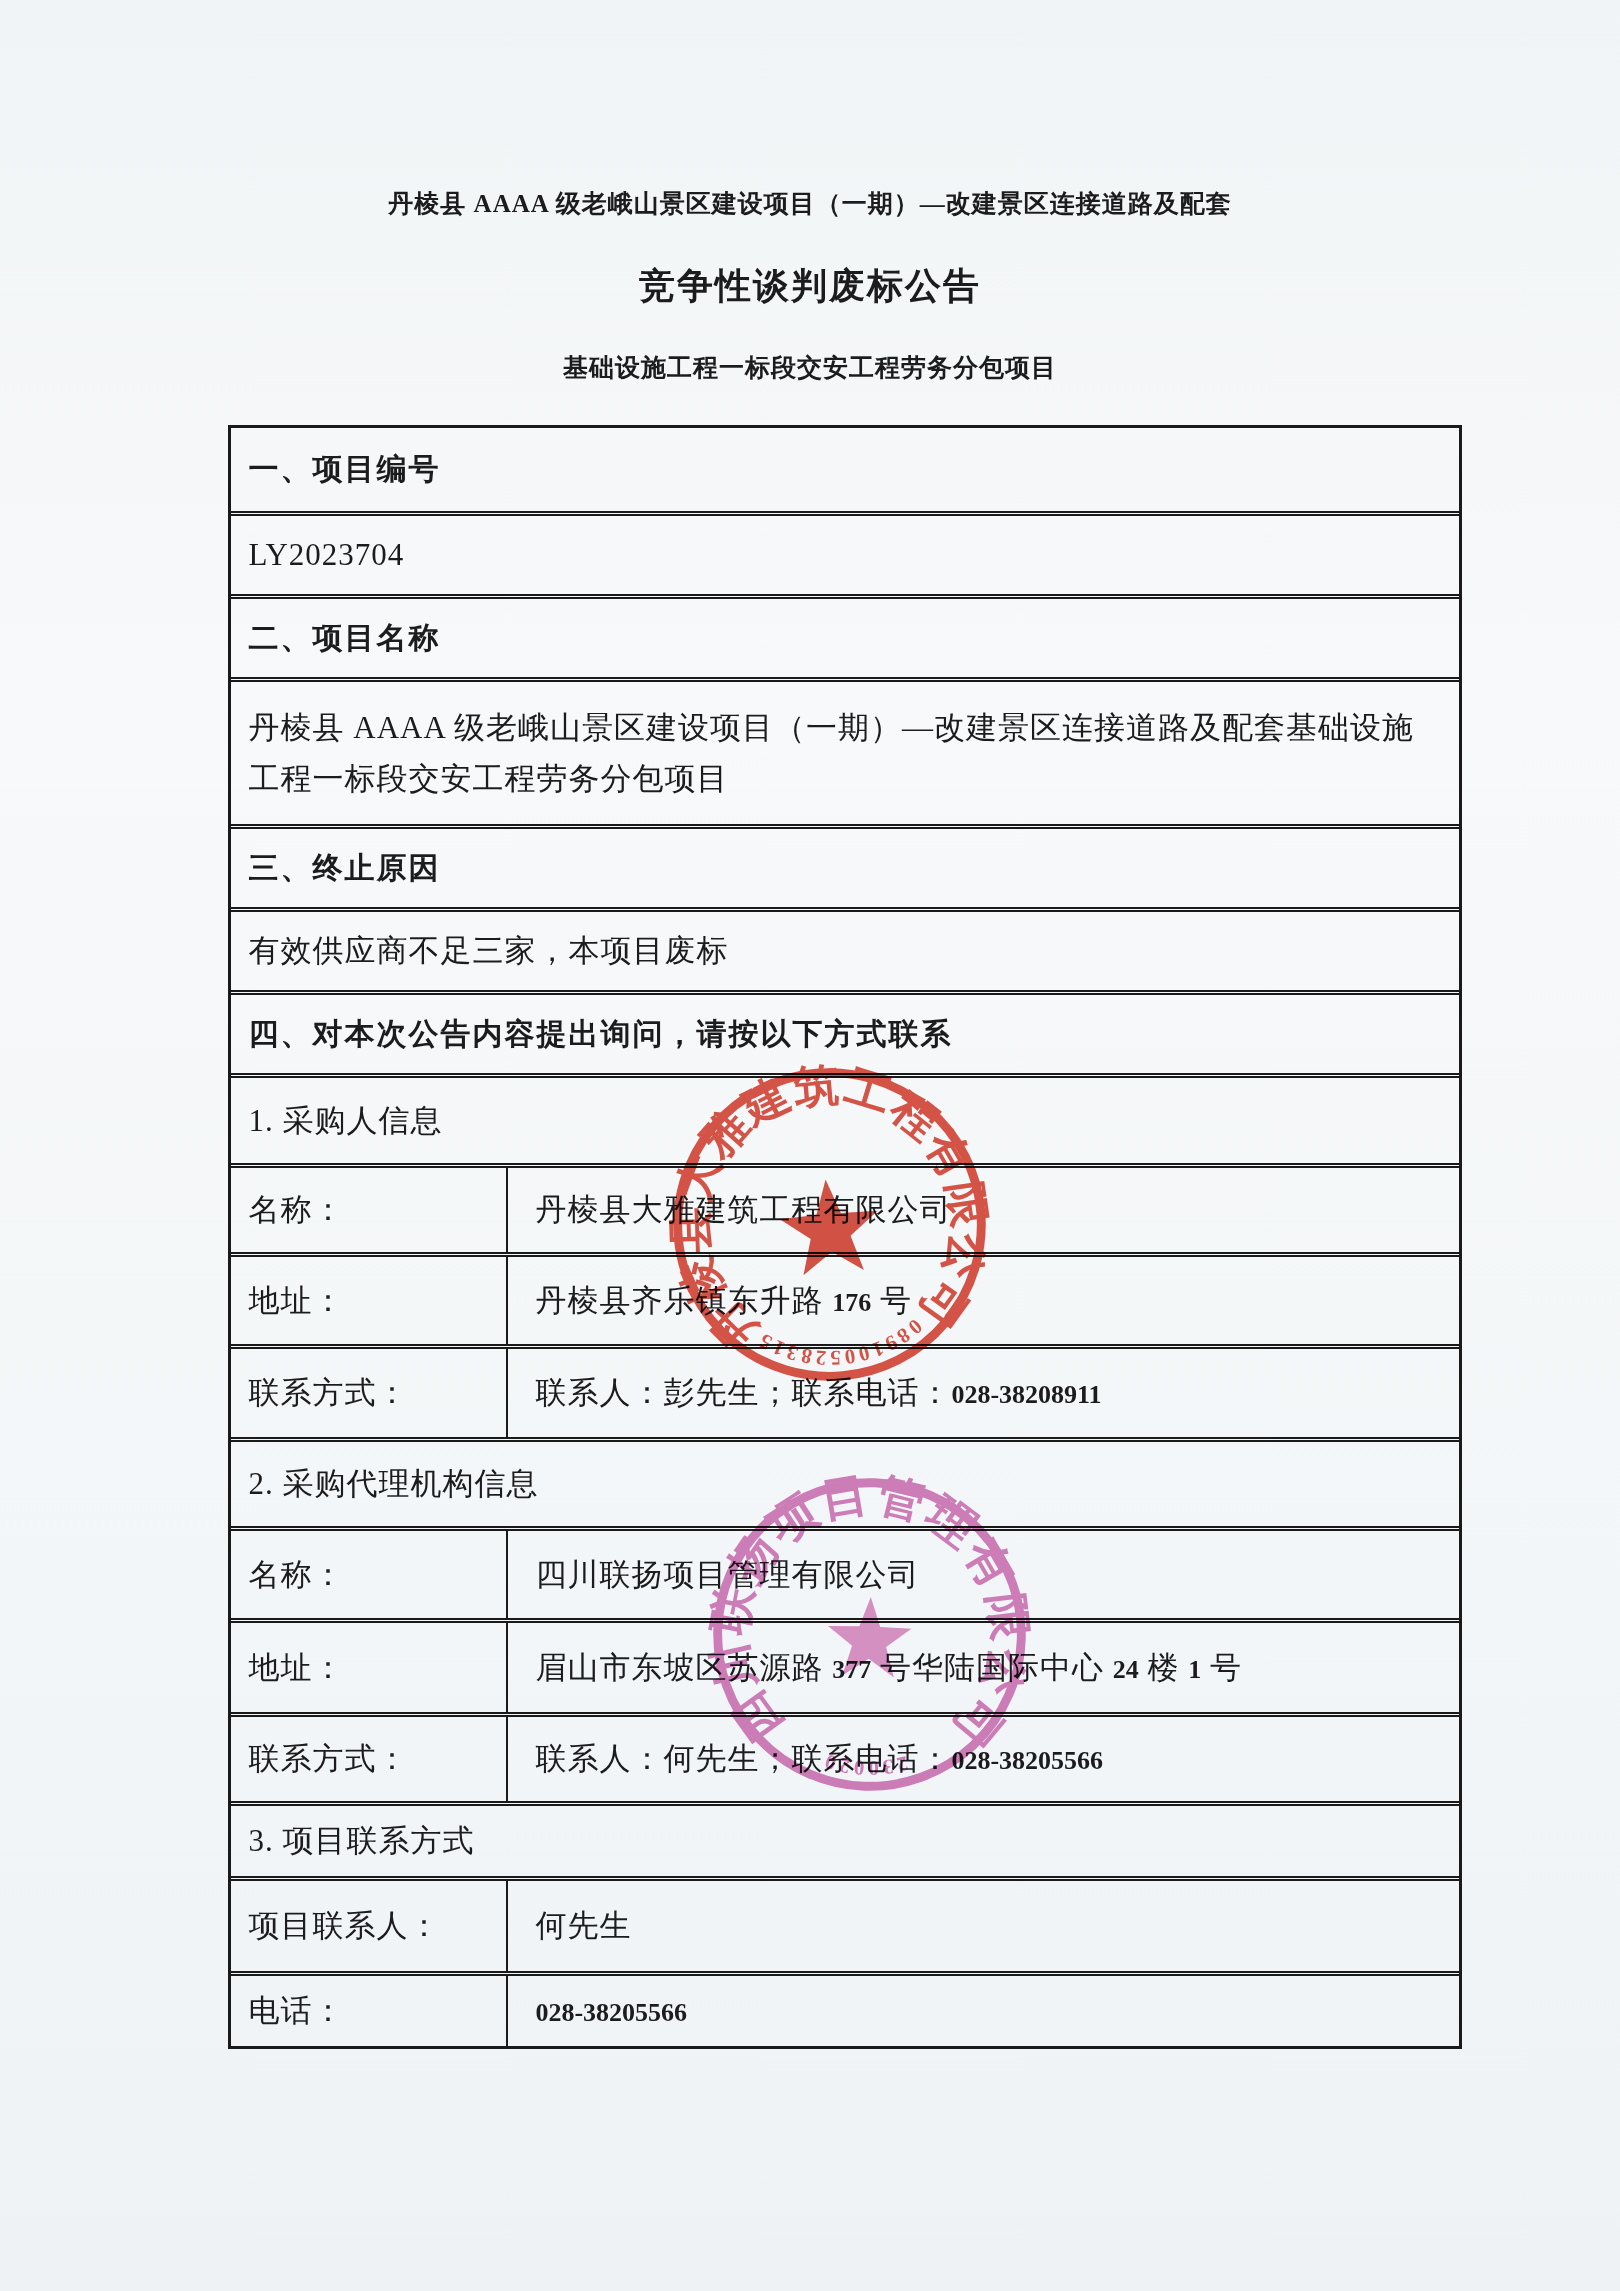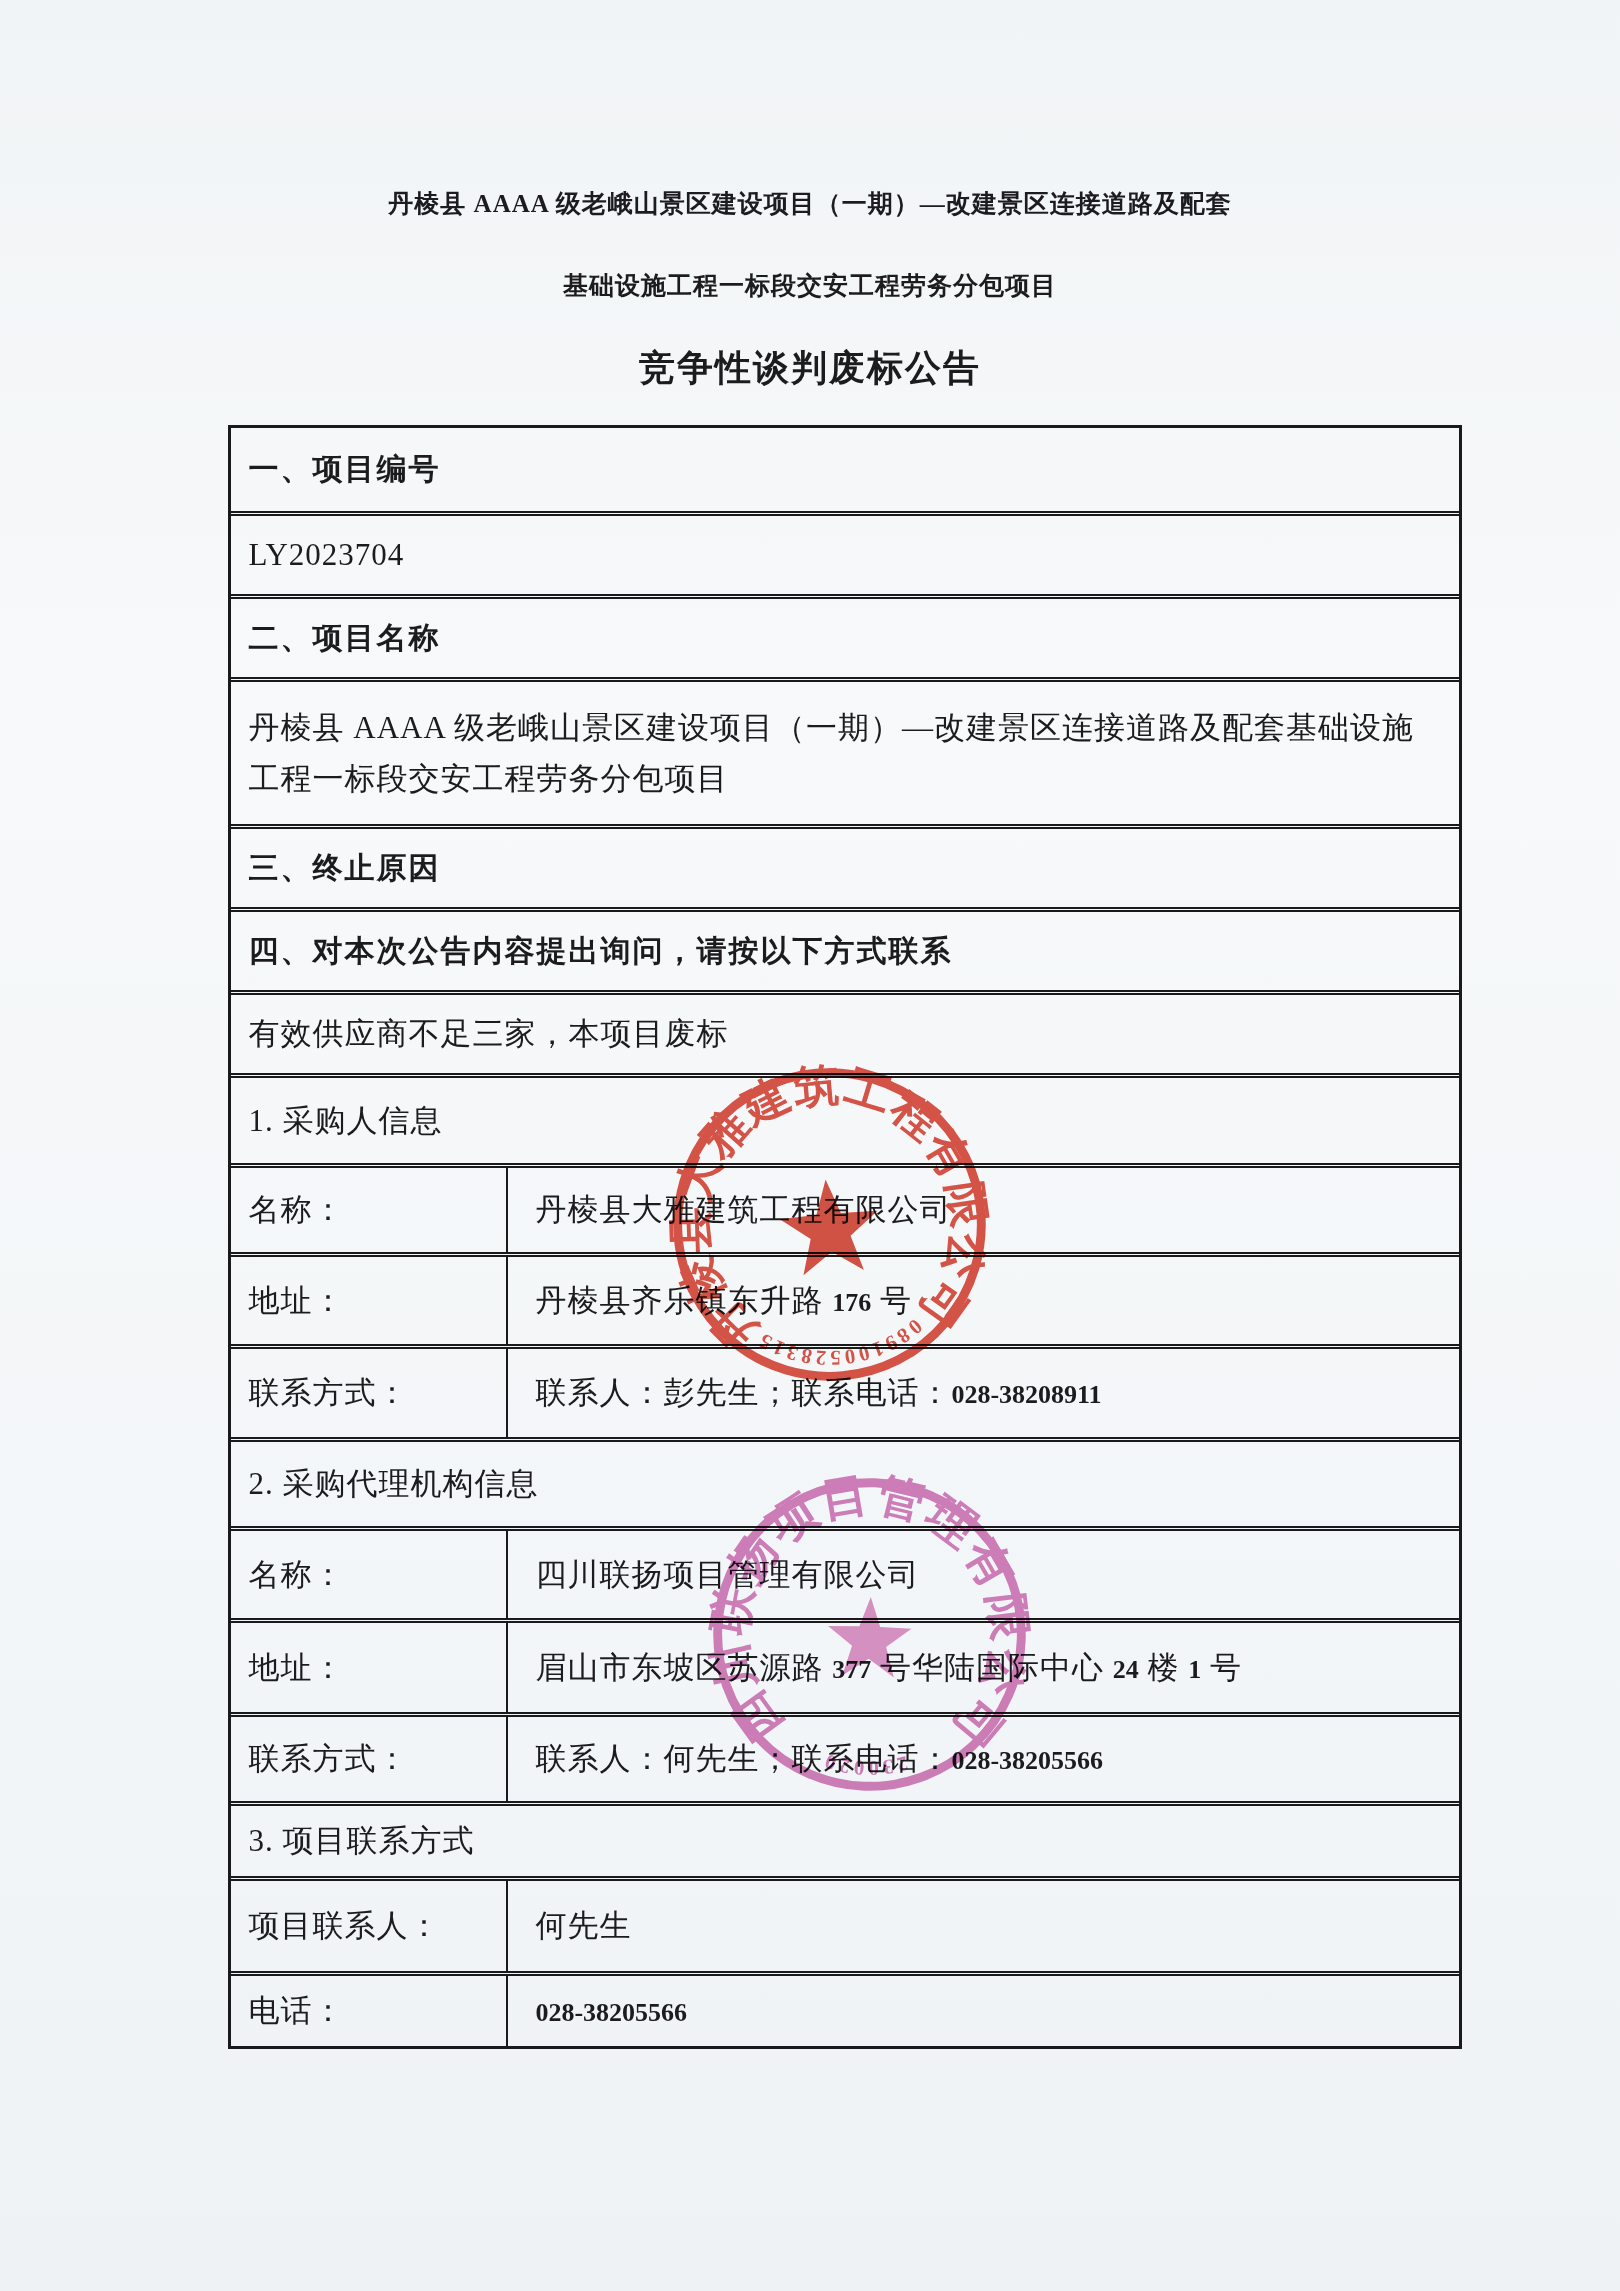--- a/index.html
+++ b/index.html
@@ -41,45 +41,45 @@
   .seal-name.s2 { font-size:29px; letter-spacing:2px; }
   .seal-digits { font-size:13px; font-weight:bold; letter-spacing:2px; }
 </style>
 </head>
 <body>
 
 <div class="page">
 
   <div class="title-block">
     <div class="title-line">丹棱县 AAAA 级老峨山景区建设项目（一期）—改建景区连接道路及配套</div>
+    <div class="title-line small">竞争性谈判废标公告</div>
     <div class="title-line">基础设施工程一标段交安工程劳务分包项目</div>
-    <div class="title-line small">竞争性谈判废标公告</div>
   </div>
 
   <div class="doc-table" id="doc-table">
       <div class="t-row t-header" style="height: 83px;">
         <div class="cell-full">一、项目编号</div>
       </div>
       <div class="t-row t-content" style="height: 83px;">
         <div class="cell-full">LY2023704</div>
       </div>
       <div class="t-row t-header" style="height: 83px;">
         <div class="cell-full">二、项目名称</div>
       </div>
       <div class="t-row t-content tall" style="height: 147px;">
         <div class="cell-full">丹棱县 AAAA 级老峨山景区建设项目（一期）—改建景区连接道路及配套基础设施工程一标段交安工程劳务分包项目</div>
       </div>
       <div class="t-row t-header" style="height: 83px;">
         <div class="cell-full">三、终止原因</div>
       </div>
+      <div class="t-row t-content" style="height: 83px;">
+        <div class="cell-full">有效供应商不足三家，本项目废标</div>
+      </div>
       <div class="t-row t-header" style="height: 83px;">
         <div class="cell-full">四、对本次公告内容提出询问，请按以下方式联系</div>
-      </div>
-      <div class="t-row t-content" style="height: 83px;">
-        <div class="cell-full">有效供应商不足三家，本项目废标</div>
       </div>
       <div class="t-row t-sub" style="height: 90px;">
         <div class="cell-full">1. 采购人信息</div>
       </div>
       <div class="t-row t-pair" style="height: 89px;">
         <div class="c-label">名称：</div>
         <div class="c-value">丹棱县大雅建筑工程有限公司</div>
       </div>
       <div class="t-row t-pair" style="height: 92px;">
         <div class="c-label">地址：</div>

